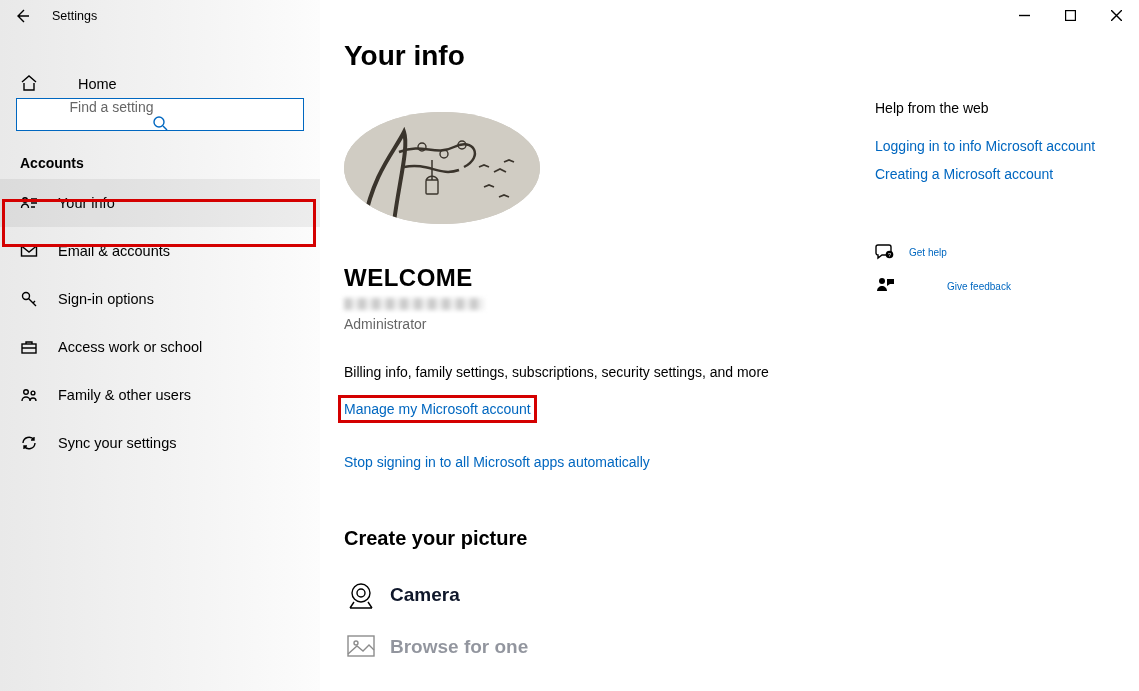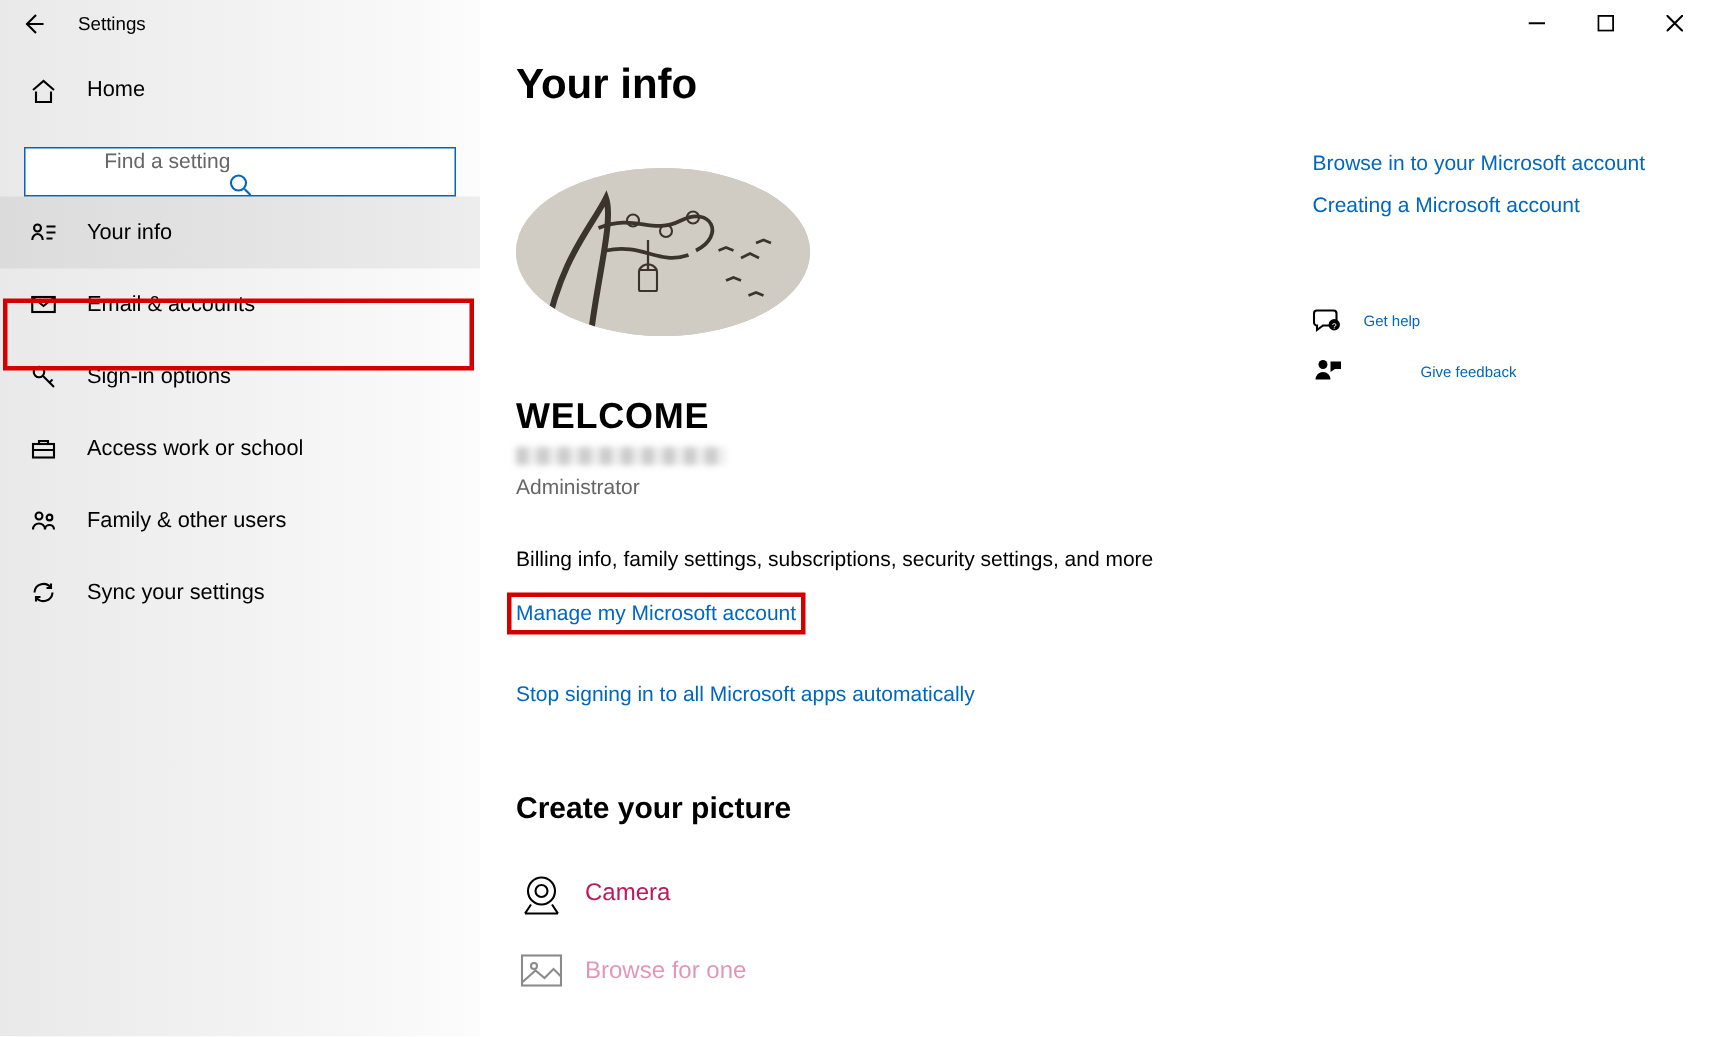--- a/index.html
+++ b/index.html
@@ -5,21 +5,21 @@
   * { box-sizing: border-box; margin: 0; padding: 0; font-family: "Segoe UI", Arial, sans-serif; }
   html, body { width: 1139px; height: 691px; overflow: hidden; background: #fff; }
   .window { display: flex; width: 100%; height: 100%; }
 
   
   .sidebar { width: 320px; height: 100%; background: linear-gradient(to right, #e9e9e9 0%, #f4f4f4 60%, #fcfcfc 100%); position: relative; }
   .titlebar-left { display: flex; align-items: center; height: 32px; padding-left: 8px; }
   .back-btn { width: 28px; height: 28px; display:flex; align-items:center; justify-content:center; background: transparent; border:none; cursor:pointer; }
   .back-btn svg { width:16px; height:16px; }
   .app-title { margin-left: 16px; font-size: 12.5px; color: #000; }
-  .home-row { display:flex; align-items:flex-start; height:40px; padding-left:20px; margin-top:20px; cursor:pointer; }
+  .home-row { display:flex; align-items:flex-end; height:40px; padding-left:20px; margin-top:20px; cursor:pointer;gap:20px; }
   .home-row .icon { width:18px; height:18px; margin-right:20px; display:flex; align-items:center; justify-content:center; }
   .home-row .label { font-size:14.5px; color:#000; }
   .search-wrap { margin: 6px 16px 0 16px; }
   .search-box { width:100%; height:33px; border:1px solid #0067c0; background:#fff; display:flex; align-items:center; padding:0 8px;flex-direction:column; }
   .search-box input { flex:1; border:none; outline:none; font-size:14px; color:#666; background:transparent; }
   .search-box input::placeholder { color:#666; }
   .search-icon { width:16px; height:16px; }
   .category { font-size:14px; font-weight:600; color:#000; padding:24px 0 8px 20px; }
   .nav-item { display:flex; align-items:center; height:48px; padding-left:20px; cursor:pointer; }
   .nav-item .icon { width:18px; height:18px; margin-right:20px; display:flex; align-items:center; justify-content:center; }
@@ -38,21 +38,21 @@
      repeating-linear-gradient(90deg, #999 0 8px, #ddd 8px 14px); opacity:0.5; }
   .role { font-size:14px; color:#666; margin-top:6px; }
   .billing { font-size:14px; color:#000; margin-top:32px; }
   .link { font-size:14px; color:#0067c0; cursor:pointer; display:inline-block; }
   .manage-link-wrap { margin-top:20px; position:relative; display:inline-block; }
   .red-outline-2 { position:absolute; left:-6px; top:-5px; right:-6px; bottom:-5px; border:3px solid #d40000; pointer-events:none; }
   .stop-link { margin-top:36px; }
   .section-title { font-size:20px; font-weight:600; color:#000; margin-top:56px; }
   .picture-item { display:flex; align-items:center; margin-top:28px; cursor:pointer; }
   .picture-item .pic-icon { width:34px; height:34px; margin-right:12px; display:flex; align-items:center; justify-content:center; }
-  .picture-item .pic-label { font-size:16px; color:#be185d; }
+  .picture-item .pic-label { font-size:19px; color:#0f172a;font-weight:bold; }
 
   
   .help-panel { width:264px; padding-top:100px; padding-right:18px; }
   .help-title { font-size:14px; color:#000; margin-bottom:22px; }
   .help-link { font-size:14px; color:#0067c0; margin-bottom:12px; cursor:pointer; display:block; }
   .help-action { display:flex; align-items:center; margin-top:40px; cursor:pointer; }
   .help-action + .help-action { margin-top:14px;gap:38px; }
   .help-action .hicon { width:20px; height:20px; margin-right:14px; display:flex; align-items:center; justify-content:center; }
   .help-action .hlabel { font-size:10px; color:#0067c0; }
 
@@ -92,20 +92,21 @@
         <input type="text" placeholder="Find a setting" style="">
         <span class="search-icon">
           <svg viewBox="0 0 16 16" style="stroke:#0067c0">
               <circle cx="7" cy="7" r="5"></circle>
               <path d="M11 11 L15 15"></path>
             </svg>
         </span>
       </div>
     </div>
 
+    <div class="category">Accounts</div>
 
     <div class="nav-item selected">
       <span class="icon">
         <svg viewBox="0 0 18 18">
             <circle cx="5" cy="6" r="2.3"></circle>
             <path d="M1.5 14c0-2.5 2-4 3.5-4s3.5 1.5 3.5 4 M11 5h6 M11 9h6 M11 13h4"></path>
           </svg>
       </span>
       <span class="label">Your info</span>
     </div>
@@ -233,21 +234,22 @@
               <rect x="4" y="6" width="26" height="20"></rect>
               <circle cx="12" cy="13" r="2"></circle>
               <path d="M4 24 L13 16 L19 21 L25 15 L30 20"></path>
             </svg>
         </span>
         <span class="pic-label">Browse for one</span>
       </div>
     </div>
 
     <div class="help-panel">
-      <a class="help-link">Browse in to your Microsoft account</a>
+      <div class="help-title">Help from the web</div>
+      <a class="help-link">Logging in to info Microsoft account</a>
       <a class="help-link">Creating a Microsoft account</a>
 
       <div class="help-action" style="margin-top:60px;">
         <span class="hicon">
           <svg viewBox="0 0 20 20" style="stroke:#000; fill:#000;">
             <path d="M3 3 h11 a2 2 0 0 1 2 2 v6 a2 2 0 0 1 -2 2 h-7 l-4 3 v-3 a2 2 0 0 1 -2 -2 v-6 a2 2 0 0 1 2 -2 z" fill="none"></path>
             <circle cx="14.5" cy="12.5" r="3.8" fill="#000" stroke="none"></circle>
             <text x="14.5" y="15" font-size="5.5" text-anchor="middle" fill="#fff" stroke="none">?</text>
           </svg>
         </span>

